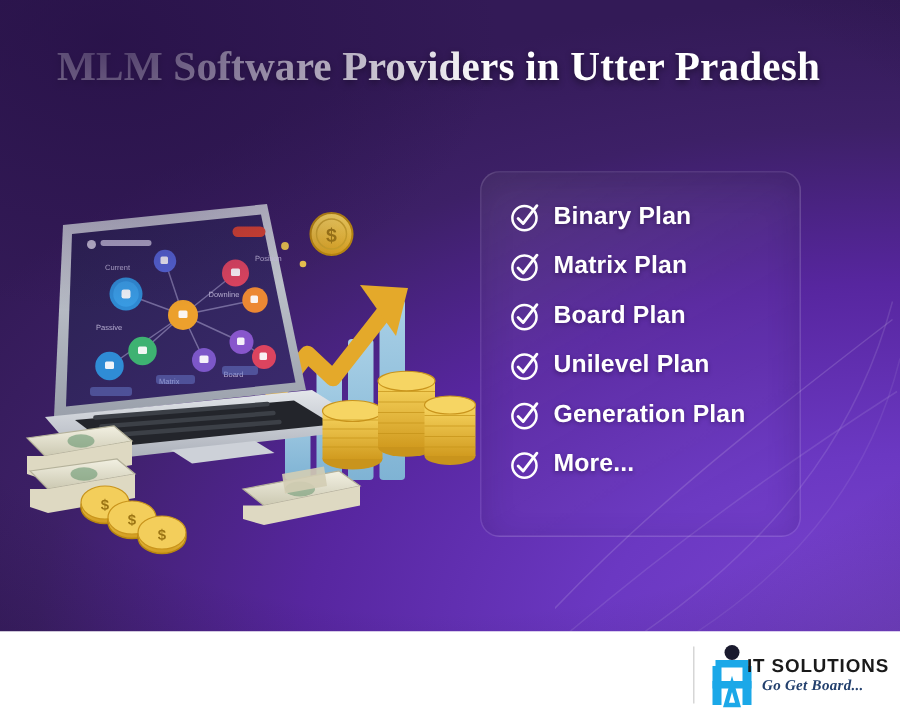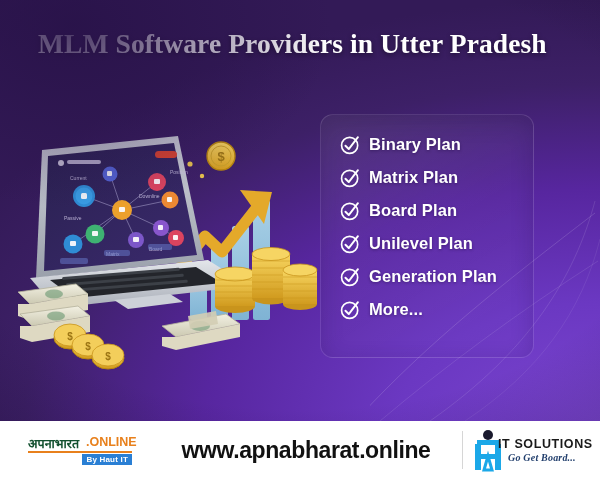--- a/index.html
+++ b/index.html
@@ -368,28 +368,21 @@
             </svg>
         </span>
         <span class="row-label">More...</span>
       </div>
 
     </div>
   </div>
 
   <div class="footer"></div>
 
-  <div class="logo-left">
-    <span class="hindi">अपनाभारत</span>
-    <span class="dotonline">.ONLINE</span>
-    <span class="ul-bar"></span>
-    <span class="byhaut">By Haut IT</span>
-  </div>
-
-  <div class="url">www.apnabharat.online</div>
+
 
   <div class="divider"></div>
 
   <svg class="logo-right" viewBox="0 0 128 46">
     <circle cx="22" cy="7" r="5" fill="#1a1a2e"></circle>
     <path d="M11 12 L33 12 L33 17 L11 17 Z" fill="#1ba8e8"></path>
     <rect x="9" y="16" width="6" height="26" fill="#1ba8e8"></rect>
     <rect x="29" y="16" width="6" height="26" fill="#1ba8e8"></rect>
     <rect x="9" y="26" width="26" height="5" fill="#1ba8e8"></rect>
     <path d="M18 42 L22 28 L26 42 Z" fill="none" stroke="#1ba8e8" stroke-width="3"></path>

